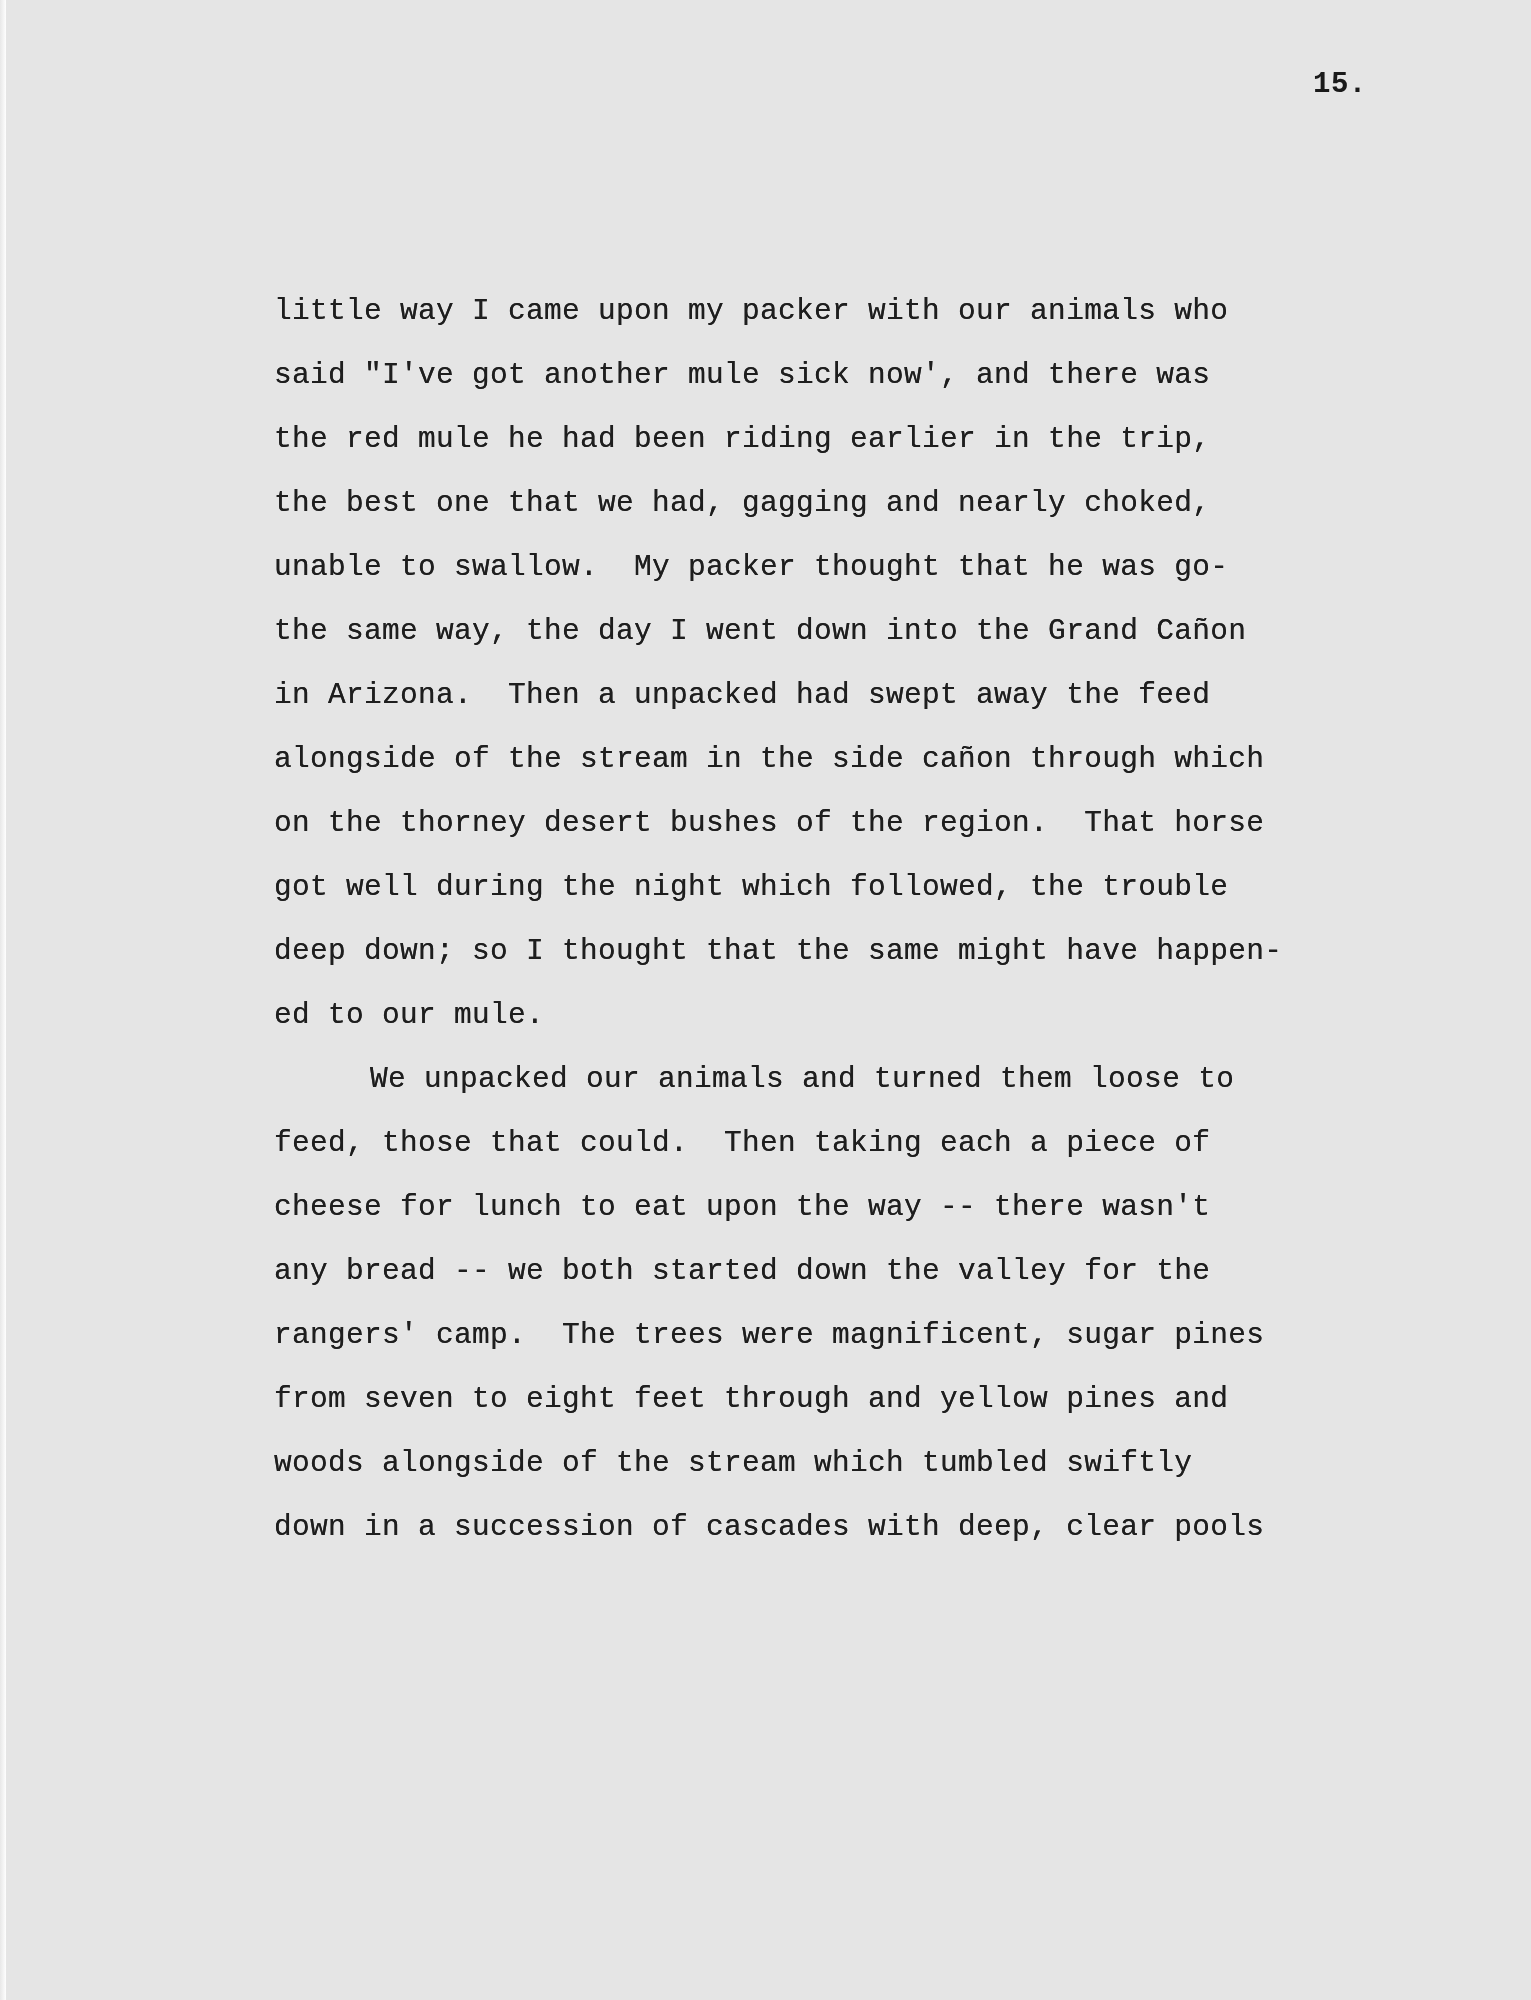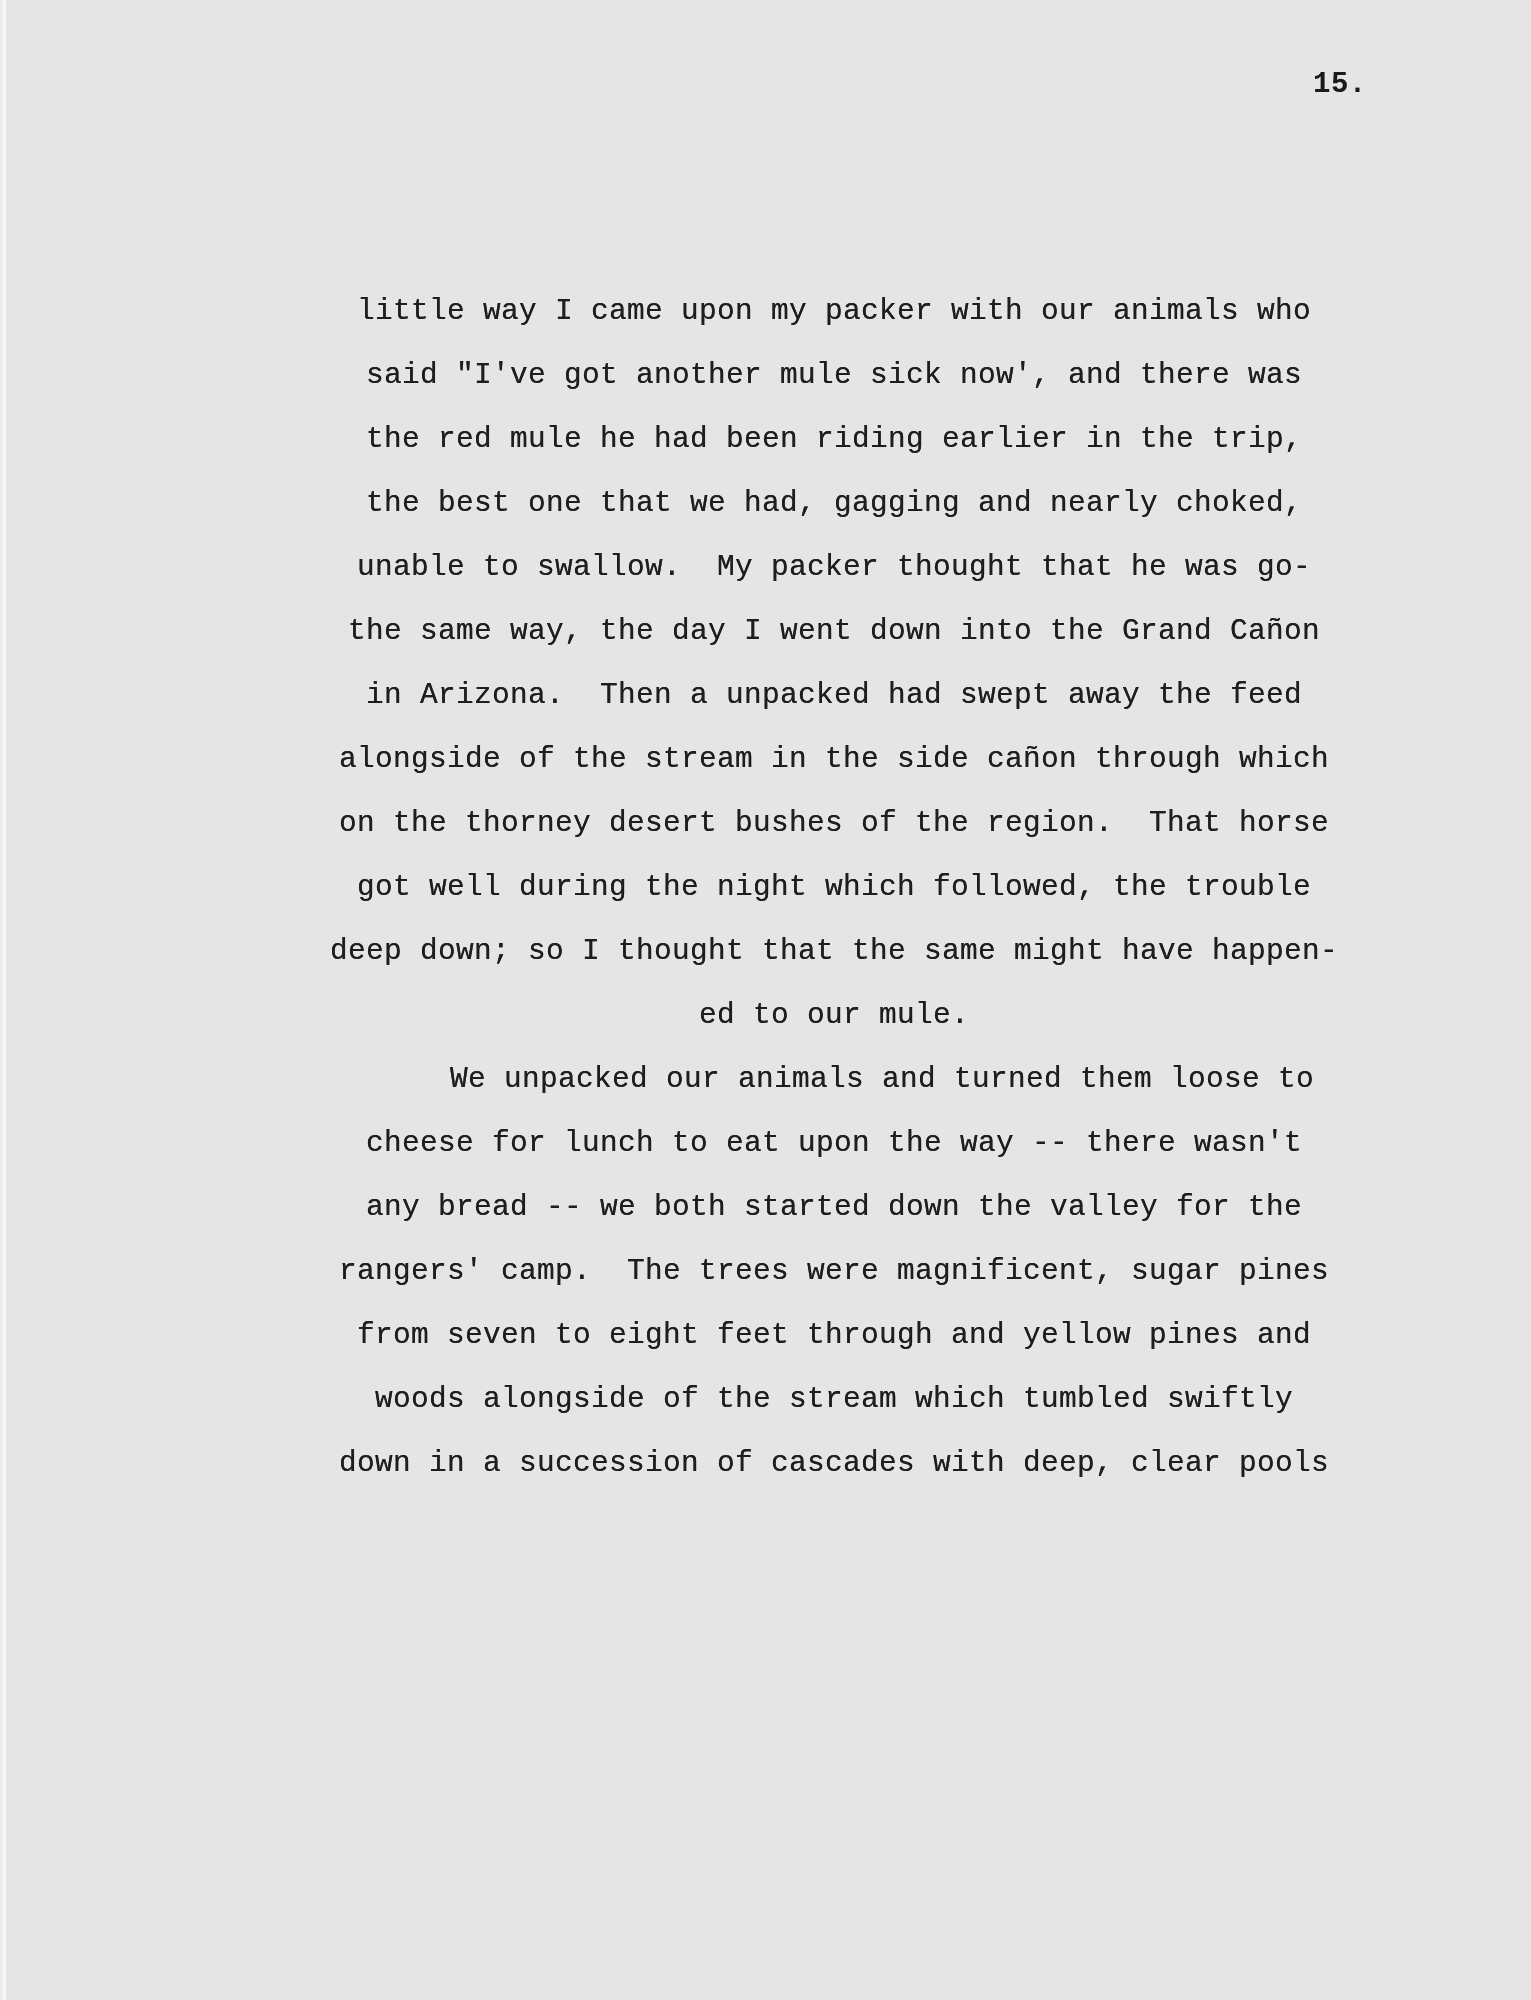--- a/index.html
+++ b/index.html
@@ -47,21 +47,20 @@
       width: 1120px;
     }
     .line {
       height: 64px;
       line-height: 42px;
       font-size: 29.5px;
       white-space: pre;
       letter-spacing: 0.3px;
       color: #1e1e1e;
       text-shadow: 0 0 0.6px #333;
-      text-align: center;
     }
     .line.indent {
       padding-left: 96px;
     }
   </style>
 </head>
 <body>
 
 <div class="page">
   <div class="left-edge"></div>
@@ -75,20 +74,21 @@
     <div class="line">the best one that we had, gagging and nearly choked,</div>
     <div class="line">unable to swallow.  My packer thought that he was go-</div>
     <div class="line">the same way, the day I went down into the Grand Cañon</div>
     <div class="line">in Arizona.  Then a unpacked had swept away the feed</div>
     <div class="line">alongside of the stream in the side cañon through which</div>
     <div class="line">on the thorney desert bushes of the region.  That horse</div>
     <div class="line">got well during the night which followed, the trouble</div>
     <div class="line">deep down; so I thought that the same might have happen-</div>
     <div class="line">ed to our mule.</div>
     <div class="line indent">We unpacked our animals and turned them loose to</div>
+    <div class="line">feed, those that could.  Then taking each a piece of</div>
     <div class="line">cheese for lunch to eat upon the way -- there wasn't</div>
     <div class="line">any bread -- we both started down the valley for the</div>
     <div class="line">rangers' camp.  The trees were magnificent, sugar pines</div>
     <div class="line">from seven to eight feet through and yellow pines and</div>
     <div class="line">woods alongside of the stream which tumbled swiftly</div>
     <div class="line">down in a succession of cascades with deep, clear pools</div>
   </div>
 </div>
 
 </body></html>

